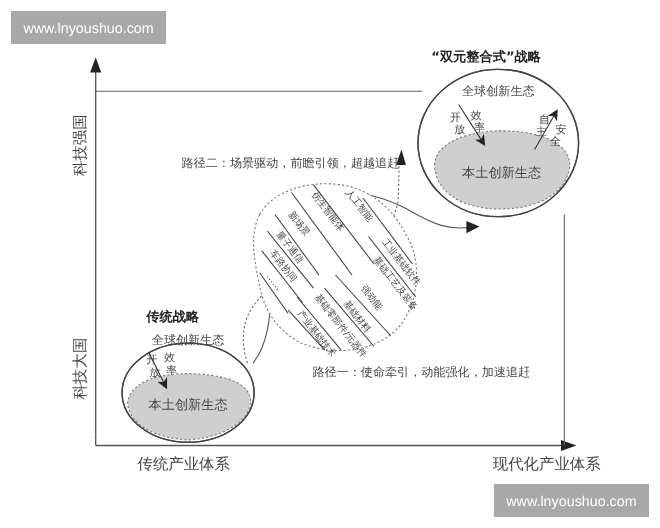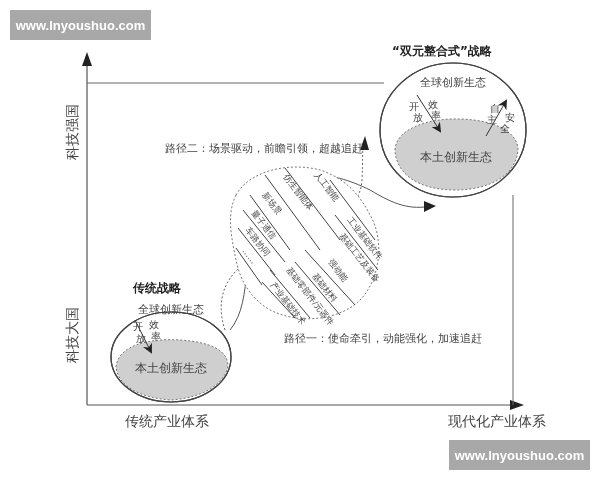--- a/index.html
+++ b/index.html
@@ -1,20 +1,20 @@
 <!DOCTYPE html>
 <html><head>
 <meta charset="utf-8">
 <style>
   html, body { margin: 0; padding: 0; background: #ffffff; }
   body { width: 600px; height: 480px; position: relative; overflow: hidden;
          font-family: "DejaVu Sans", "Liberation Sans", sans-serif; color: #333; }
   .watermark { position: absolute; background: #a8a8a8; color: #ffffff;
                font-family: "Liberation Sans", "DejaVu Sans", sans-serif;
-               font-size: 13px; display: flex; align-items: center; justify-content: center; font-weight: bold; }
+               font-size: 13px; display: flex; align-items: center; justify-content: center; }
   #wm-top { left: 10px; top: 10px; width: 141px; height: 30px; }
   #wm-bottom { left: 449px; top: 440px; width: 141px; height: 30px; }
   svg { position: absolute; left: 0; top: 0; }
   svg text { font-family: "DejaVu Sans", "Liberation Sans", sans-serif; fill: #444; }
   .lbl-bold { font-weight: bold; fill: #222; }
 </style>
 </head>
 <body>
 
 <div class="watermark" id="wm-top">www.lnyoushuo.com</div>

